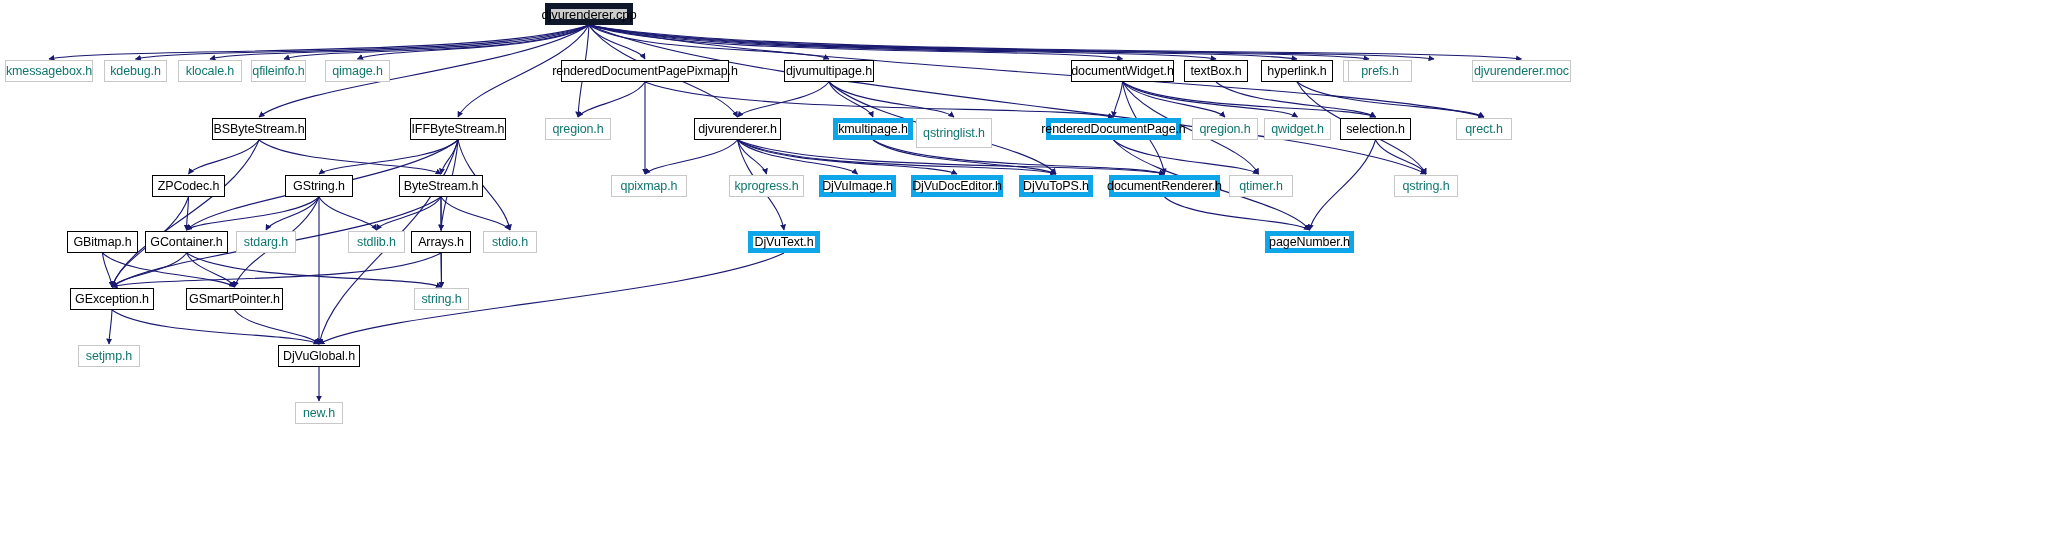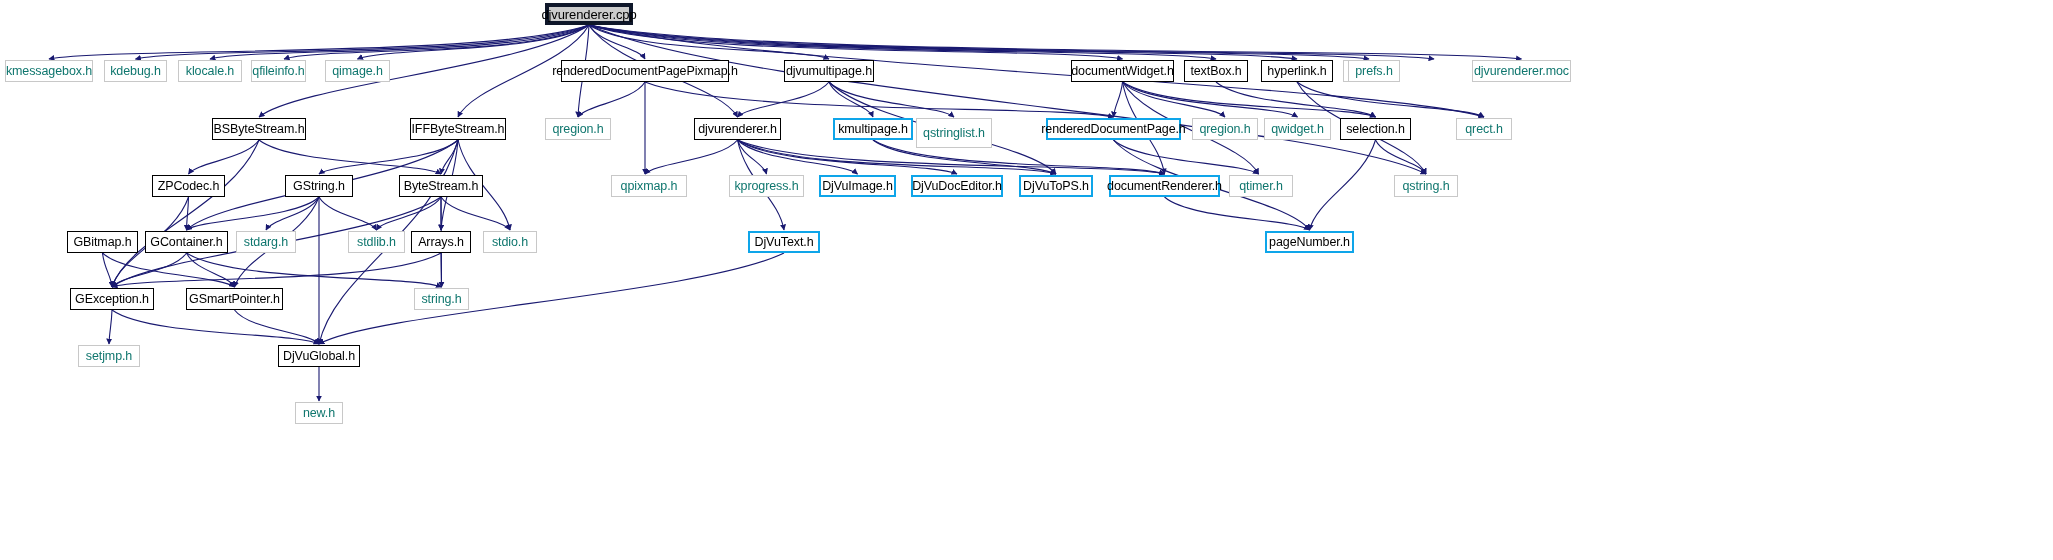--- a/index.html
+++ b/index.html
@@ -2,23 +2,23 @@
 <html><head>
 <meta charset="utf-8">
 <style>
   html,body{margin:0;padding:0;background:#ffffff;}
   #canvas{position:relative;width:2053px;height:560px;background:#ffffff;
           font-family:"Liberation Sans",sans-serif;overflow:hidden;}
   svg.edges{position:absolute;left:0;top:0;width:2053px;height:560px;}
   .node{position:absolute;box-sizing:border-box;display:flex;align-items:center;
         justify-content:center;white-space:nowrap;background:#ffffff;
         font-size:12.5px;color:#000000;letter-spacing:-0.1px;}
-  .node.root{background:#cccccc;border:4px solid #0f172a;font-size:13px;}
+  .node.root{background:#cccccc;border:6px solid #0f172a;font-size:13px;}
   .node.internal{border:1px solid #000000;}
-  .node.redhl{border:2px solid #0ea5e9;}
+  .node.redhl{border:5px solid #0ea5e9;}
   .node.external{border:1px solid #c8c8c8;color:#0f766e;}
 </style>
 </head>
 <body>
 
 <div id="canvas">
   <svg class="edges" viewBox="0 0 2053 560">
     <defs>
       <marker id="arrow" viewBox="0 0 10 10" refX="9" refY="5" markerWidth="5.5" markerHeight="5.5" orient="auto-start-reverse">
         <path d="M 0 0 L 10 5 L 0 10 z" fill="#191970"></path>
@@ -139,21 +139,21 @@
       </div>
       <div class="node internal" style="left: 1184px; top: 60px; width: 64px; height: 22px;">
         <span>textBox.h</span>
       </div>
       <div class="node internal" style="left: 1261px; top: 60px; width: 72px; height: 22px;">
         <span>hyperlink.h</span>
       </div>
       <div class="node external" style="left: 1343px; top: 60px; width: 52px; height: 22px;">
         <span>kapp.h</span>
       </div>
-      <div class="node external" style="left: 1348px; top: 60px; width: 52px; height: 22px;">
+      <div class="node external" style="left: 1348px; top: 60px; width: 64px; height: 22px;">
         <span>prefs.h</span>
       </div>
       <div class="node external" style="left: 1472px; top: 60px; width: 99px; height: 22px;">
         <span>djvurenderer.moc</span>
       </div>
       <div class="node internal" style="left: 212px; top: 118px; width: 94px; height: 22px;">
         <span>BSByteStream.h</span>
       </div>
       <div class="node internal" style="left: 410px; top: 118px; width: 96px; height: 22px;">
         <span>IFFByteStream.h</span>

